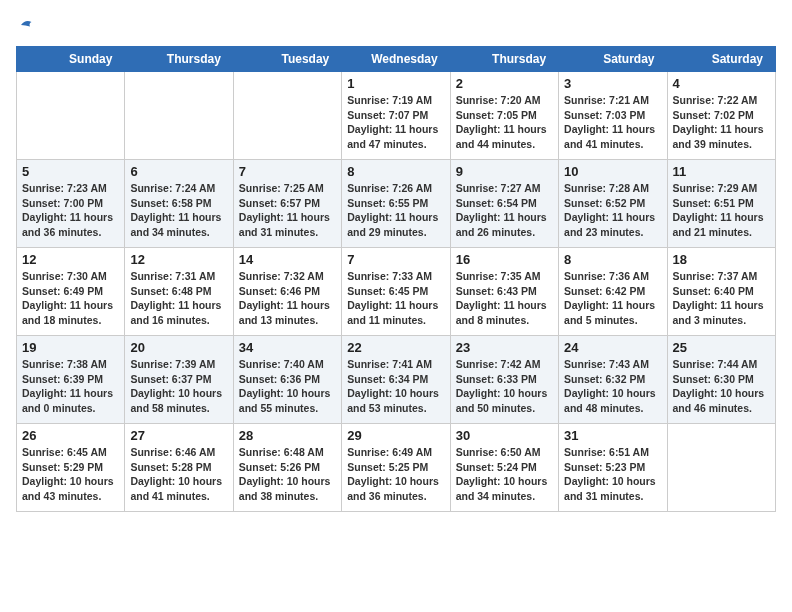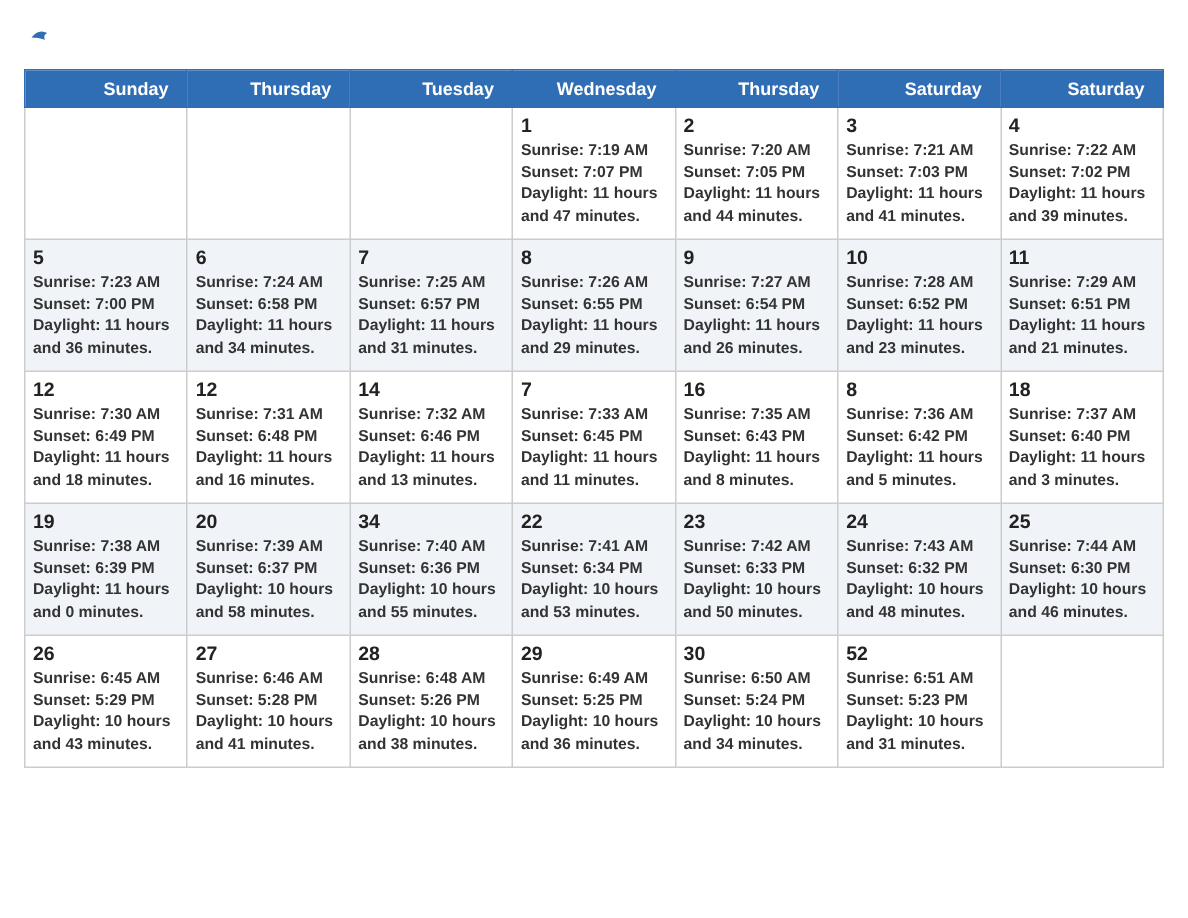--- a/index.html
+++ b/index.html
@@ -306,21 +306,21 @@
           Sunrise: 6:49 AM<br>Sunset: 5:25 PM<br>Daylight: 10 hours and 36 minutes.
         </div>
       </td>
         <td>
         <span class="day-num">30</span>
         <div class="day-info">
           Sunrise: 6:50 AM<br>Sunset: 5:24 PM<br>Daylight: 10 hours and 34 minutes.
         </div>
       </td>
         <td>
-        <span class="day-num">52</span>
+        <span class="day-num">31</span>
         <div class="day-info">
           Sunrise: 6:51 AM<br>Sunset: 5:23 PM<br>Daylight: 10 hours and 31 minutes.
         </div>
       </td>
         <td class="empty"></td>
       </tr>
     </tbody>
 </table>
 
 </body></html>

